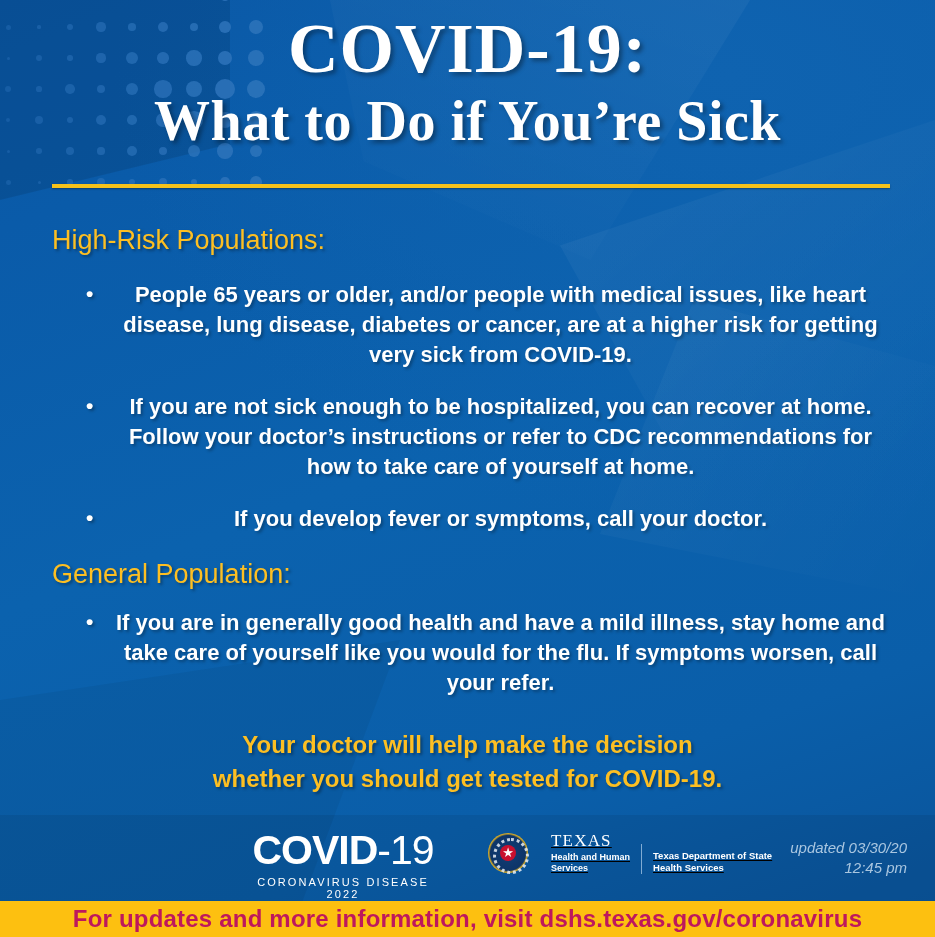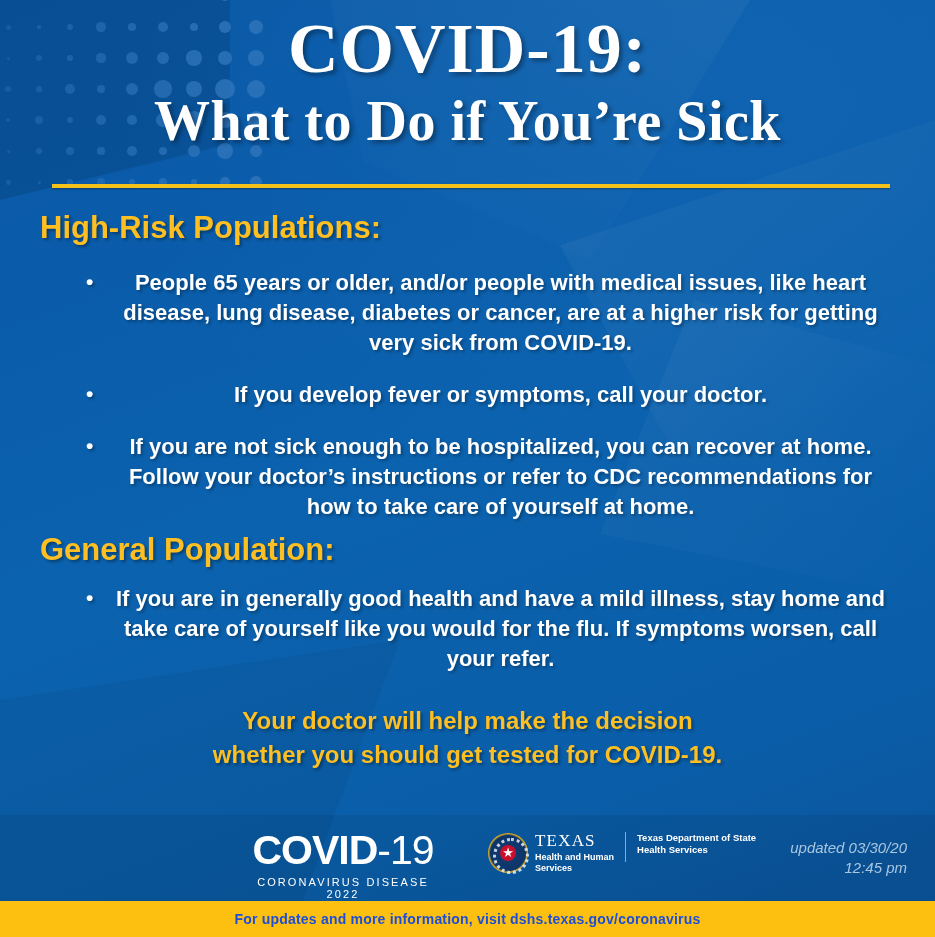--- a/index.html
+++ b/index.html
@@ -49,23 +49,23 @@
     text-shadow:3px 3px 4px rgba(0,0,0,.35);
   }
   #gold-rule{
     position:absolute;left:52px;top:184px;width:838px;height:4px;
     background:#f5c21b;box-shadow:0 1px 2px rgba(0,0,0,.35);
   }
 
   
   #content{position:relative;padding:0 40px;}
   .section-heading{
-    color:#fdbf22;font-weight:bold;font-size:31px;line-height:36px;
+    color:#fdbf22;font-weight:normal;font-size:27px;line-height:36px;
     text-shadow:2px 2px 3px rgba(0,0,0,.35);
-    margin:0;padding:0;
+    margin:12px;padding:0;
   }
   #heading-high-risk{padding-top:24px;}
   #heading-general{padding-top:10px;}
 
   .bullet-list{list-style:none;margin:0;padding:0;}
   .bullet{
     position:relative;color:#ffffff;font-weight:bold;
     font-size:22px;line-height:30px;
     padding-left:28px;margin-top:22px;
     text-shadow:2px 2px 3px rgba(0,0,0,.30);
@@ -113,21 +113,21 @@
     border:3px dotted #e8eef5;opacity:.85;
   }
   #hhs-seal .core{
     position:absolute;left:12px;top:12px;width:16px;height:16px;border-radius:50%;
     background:#c8102e;
   }
   #hhs-seal .star{
     position:absolute;left:13px;top:13px;width:14px;height:14px;color:#fff;
     font-size:13px;line-height:14px;text-align:center;
   }
-  #hhs-text{margin-left:7px;display:flex;align-items:flex-start;}
+  #hhs-text{margin-left:23px;display:flex;align-items:flex-end;text-decoration:underline;}
   #hhs-texas{
     font-family:"Liberation Serif",serif;color:#ffffff;font-size:17px;
     line-height:17px;letter-spacing:1.2px;font-weight:normal;
   }
   #hhs-hhs{color:#ffffff;font-size:9px;line-height:11px;font-weight:bold;margin-top:3px;}
   #hhs-divider{
     width:1px;height:30px;background:#9fc2e2;margin:0 11px;opacity:.8;
   }
   #dshs-text{color:#ffffff;font-size:9.5px;line-height:12px;font-weight:bold;}
 
@@ -137,21 +137,21 @@
   }
 
   
   #bottom-bar{
     position:absolute;left:0;top:901px;width:935px;height:36px;
     background:#fdc010;
     display:flex;align-items:center;justify-content:center;
     border-bottom:3px solid #0a5399;
   }
   #bottom-bar-text{
-    color:#1d4ed8;font-weight:bold;font-size:14px;letter-spacing:.2px;
+    color:#be185d;font-weight:bold;font-size:24px;letter-spacing:.2px;
   }
 </style>
 </head>
 <body>
 
 <div id="poster">
 
   <div class="facet f1"></div>
   <div class="facet f2"></div>
   <div class="facet f3"></div>
@@ -225,22 +225,22 @@
 
     <div id="gold-rule"></div>
   </div>
 
   <div id="content">
 
     <h2 class="section-heading" id="heading-high-risk">High-Risk Populations:</h2>
 
     <ul class="bullet-list" id="list-high-risk">
       <li class="bullet">People 65 years or older, and/or people with medical issues, like heart disease, lung disease, diabetes or cancer, are at a higher risk for getting very sick from COVID-19.</li>
+      <li class="bullet">If you are not sick enough to be hospitalized, you can recover at home. Follow your doctor’s instructions or refer to CDC recommendations for how to take care of yourself at home.</li>
       <li class="bullet">If you develop fever or symptoms, call your doctor.</li>
-      <li class="bullet">If you are not sick enough to be hospitalized, you can recover at home. Follow your doctor’s instructions or refer to CDC recommendations for how to take care of yourself at home.</li>
     </ul>
 
     <h2 class="section-heading" id="heading-general">General Population:</h2>
 
     <ul class="bullet-list" id="list-general">
       <li class="bullet">If you are in generally good health and have a mild illness, stay home and take care of yourself like you would for the flu. If symptoms worsen, call your refer.</li>
     </ul>
 
     <div id="callout">
       <div>Your doctor will help make the decision</div>

